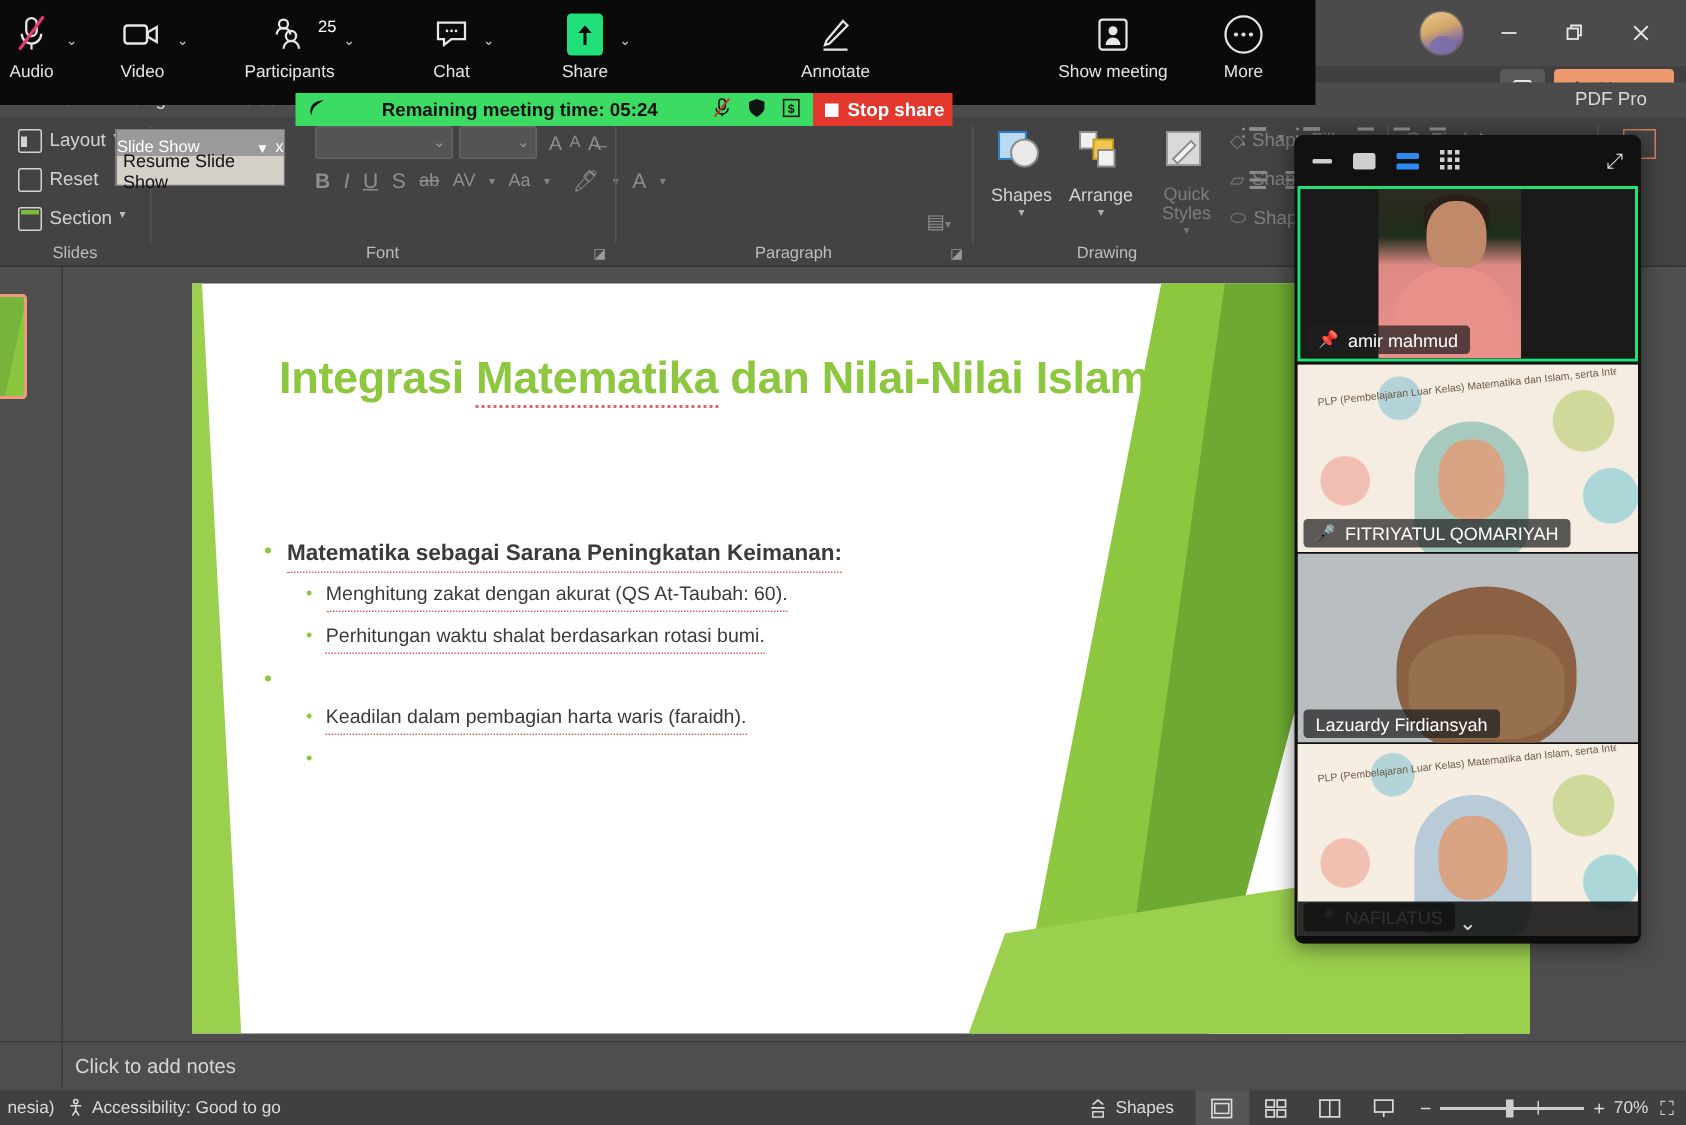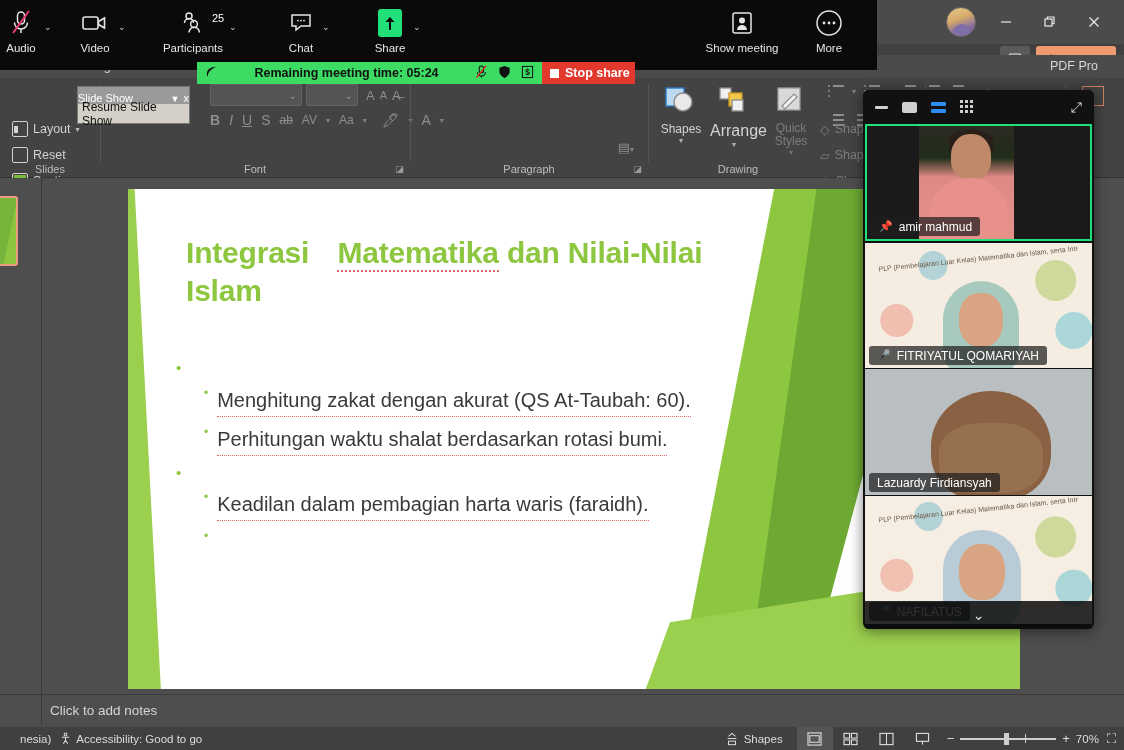--- a/index.html
+++ b/index.html
@@ -75,22 +75,22 @@
   }
   .rib-group { position: absolute; top: 0; height: 100px; }
   .rib-label {
     position: absolute; bottom: 3px; width: 100%;
     text-align: center; color: #bdbdbd; font-size: 11px;
   }
   .rib-sep {
     position: absolute; top: 6px; height: 78px; width: 1px; background: #555;
   }
   .rib-item {
-    display: flex; align-items: center; gap: 5px;
-    color: #d2d2d2; font-size: 12.5px; height: 24px; margin-top: 31px;
+    display: flex; gap: 5px;
+    color: #d2d2d2; font-size: 12.5px; height: 24px;
   }
   .rib-item.dim { color: #7d7d7d; }
   .sq-icon {
     width: 16px; height: 16px; border: 1.5px solid currentColor; border-radius: 2px;
     flex: 0 0 auto; position: relative;
   }
   .caret { font-size: 8px; opacity: .85; }
 
   .font-row {
     position: absolute; left: 110px; top: 6px;
@@ -174,35 +174,35 @@
   .hairline {
     position:absolute; right: 120px; top: 0; width: 1px; height: 500px;
     background: rgba(0,0,0,.08); transform: skewX(-9deg);
   }
 
   .slide-title {
     position: absolute; left: 58px; top: 45px; width: 600px;
     color: #8dc63f; font-size: 30px; font-weight: bold; line-height: 1.28;
     letter-spacing: -.2px;
   }
-  .slide-title .squig { border-bottom: 2px dotted #d66; padding-bottom: 1px; margin-left: 20px; }
+  .slide-title .squig { border-bottom: 2px dotted #d66; padding-bottom: 1px; }
   .slide-body {
     position: absolute; left: 48px; top: 168px; width: 640px;
     color: #3a3a3a; font-size: 15px;
   }
   .lvl1 {
     display: flex; gap: 10px; margin-bottom: 2px; align-items: flex-start;
   }
   .lvl1 .bul { color: #8dc63f; font-size: 15px; line-height: 1.5; }
   .lvl1 .txt { font-weight: bold; line-height: 1.6; }
   .lvl2 {
     display: flex; gap: 9px; margin: 4px 0 6px 28px; align-items: flex-start;
   }
   .lvl2 .bul { color: #8dc63f; font-size: 12px; line-height: 1.6; }
-  .lvl2 .txt { font-size: 20px; line-height: 1.6; }
+  .lvl2 .txt { font-size: 13px; line-height: 1.6; }
   .sp { border-bottom: 1.5px dotted #d66; }
 
   
   .notes-pane {
     position: absolute; left: 0; top: 694px; width: 1124px; height: 33px;
     background: #4e4e4e; border-top: 1px solid #3b3b3b;
   }
   .notes-text {
     position: absolute; left: 50px; top: 8px;
     color: #d5d5d5; font-size: 13.5px;
@@ -574,21 +574,21 @@
           </svg>
           <div style="color:#d2d2d2; font-size:12px;">Shapes</div>
           <div class="caret" style="color:#c5c5c5;">▾</div>
         </div>
         <div style="position:absolute; left:62px; top:8px; width:48px; text-align:center;">
           <svg width="34" height="32" viewBox="0 0 34 32">
             <rect x="3" y="2" width="11" height="11" fill="#f0f0f0" stroke="#8b8b8b" stroke-width="1.3"></rect>
             <rect x="12" y="7" width="13" height="13" fill="#f4c64a" stroke="#c79b22" stroke-width="1.3"></rect>
             <rect x="15" y="14" width="11" height="11" fill="#f0f0f0" stroke="#8b8b8b" stroke-width="1.3"></rect>
           </svg>
-          <div style="color:#d2d2d2; font-size:16px;">Arrange</div>
+          <div style="color:#d2d2d2; font-size:12px;">Arrange</div>
           <div class="caret" style="color:#c5c5c5;">▾</div>
         </div>
         <div style="position:absolute; left:118px; top:8px; width:50px; text-align:center;">
           <svg width="34" height="32" viewBox="0 0 34 32">
             <rect x="4" y="2" width="22" height="22" fill="#d9d9d9" stroke="#9a9a9a" stroke-width="1.3"></rect>
             <path d="M8 20 L20 8 L23 11 L11 23 Z" fill="#f2f2f2" stroke="#8b8b8b" stroke-width="1.2"></path>
           </svg>
           <div style="color:#7d7d7d; font-size:12px; line-height:1.1;">Quick Styles</div>
           <div class="caret" style="color:#7d7d7d;">▾</div>
         </div>
@@ -637,20 +637,21 @@
         <div class="deco-bottom"></div>
         <div class="deco-left"></div>
 
         <div class="slide-title">
           <span>Integrasi </span><span class="squig">Matematika</span><span> dan Nilai-Nilai Islam</span>
         </div>
 
         <div class="slide-body">
           <div class="lvl1">
             <span class="bul">•</span>
+            <span class="txt sp">Matematika sebagai Sarana Peningkatan Keimanan:</span>
           </div>
           <div class="lvl2">
             <span class="bul">•</span>
             <span class="txt sp">Menghitung zakat dengan akurat (QS At-Taubah: 60).</span>
           </div>
           <div class="lvl2">
             <span class="bul">•</span>
             <span class="txt sp">Perhitungan waktu shalat berdasarkan rotasi bumi.</span>
           </div>
           <div class="lvl1">
@@ -667,21 +668,21 @@
       </div>
     </div>
 
     <div class="notes-pane">
       <div class="notes-div"></div>
       <div class="notes-text">Click to add notes</div>
     </div>
 
     <div class="statusbar">
       <div class="sb-left">
-        <span style="margin-left:20px;">nesia)</span>
+        <span style="margin-left:5px;">nesia)</span>
         <span style="display:flex;align-items:center;gap:4px;">
           <svg width="13" height="13" viewBox="0 0 14 14">
             <circle cx="7" cy="2.6" r="1.5" fill="none" stroke="#dcdcdc" stroke-width="1.1"></circle>
             <path d="M3 5.6 H11 M7 5.6 V9 M7 9 L4.6 12.6 M7 9 L9.4 12.6" fill="none" stroke="#dcdcdc" stroke-width="1.1"></path>
           </svg>
           <span>Accessibility: Good to go</span>
         </span>
       </div>
 
       <div class="sb-right">
@@ -793,20 +794,29 @@
             <line x1="7" y1="16" x2="7" y2="4" stroke="#0a0a0a" stroke-width="2"></line>
             <path d="M2.5 8 L7 3 L11.5 8 Z" fill="#0a0a0a"></path>
           </svg>
         </span>
       </div>
       <div class="mt-label">Share</div>
       <span class="mt-caret" style="left:66px;">⌄</span>
     </div>
 
 
+    <div class="mt-item" style="left:514px;">
+      <div class="mt-icon">
+        <svg width="24" height="24" viewBox="0 0 24 24">
+          <path d="M17 3 L20 6 L8 18 L5 19 L6 16 Z" fill="none" stroke="#e6e6e6" stroke-width="1.5"></path>
+          <line x1="4" y1="22" x2="20" y2="22" stroke="#e6e6e6" stroke-width="1.5"></line>
+        </svg>
+      </div>
+      <div class="mt-label">Annotate</div>
+    </div>
 
 
     <div class="mt-item" style="left:699px;">
       <div class="mt-icon">
         <svg width="26" height="24" viewBox="0 0 26 24">
           <rect x="4" y="2" width="18" height="20" rx="2" fill="none" stroke="#e6e6e6" stroke-width="1.5"></rect>
           <circle cx="13" cy="9.5" r="3" fill="#e6e6e6"></circle>
           <path d="M8 19 a5 5 0 0 1 10 0 Z" fill="#e6e6e6"></path>
         </svg>
       </div>

